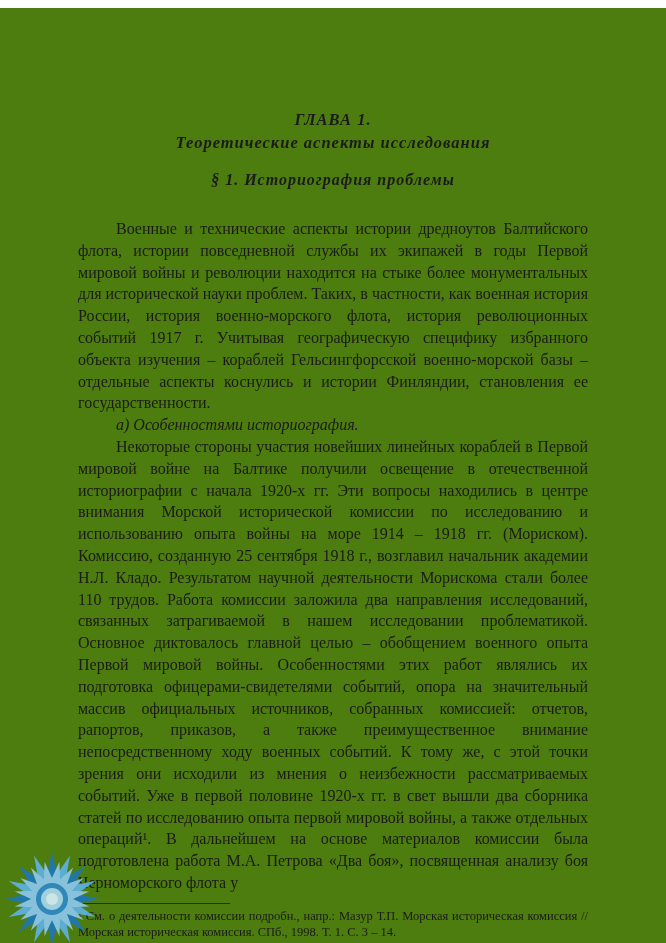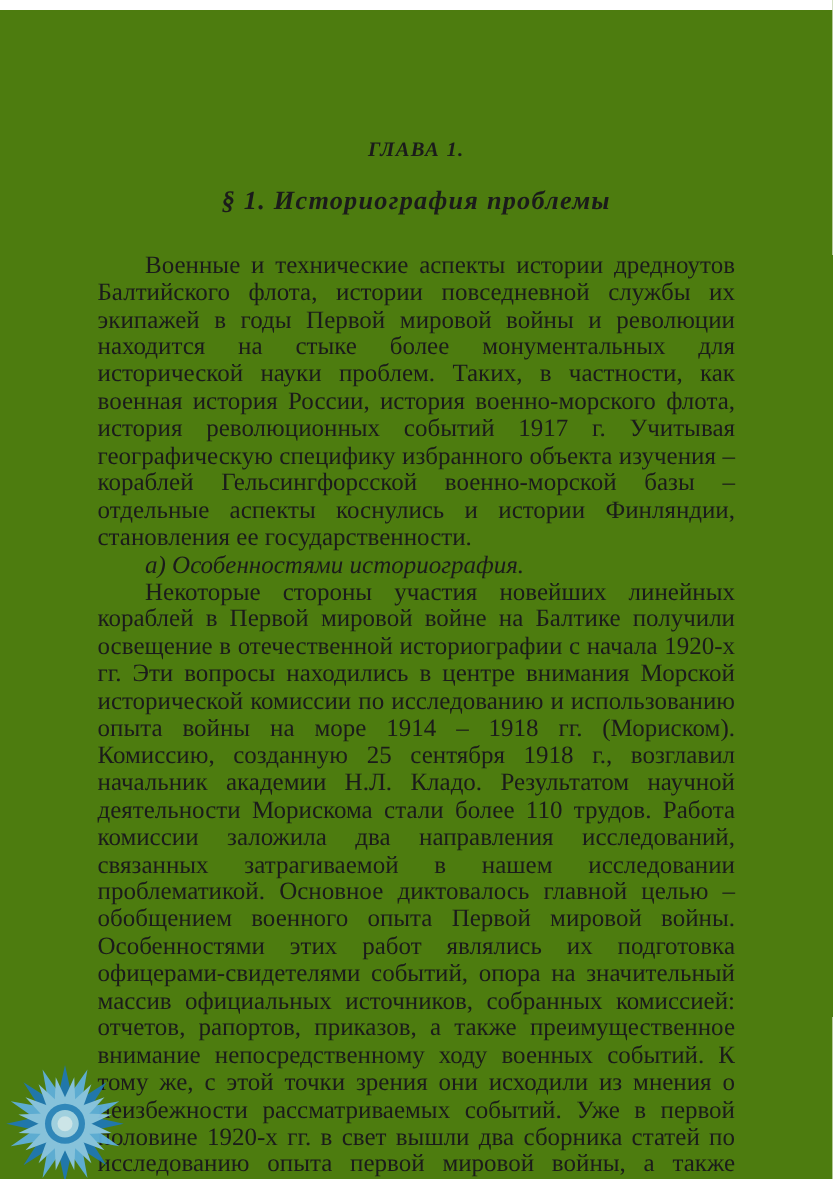--- a/index.html
+++ b/index.html
@@ -22,27 +22,27 @@
     font-weight: bold;
     font-style: italic;
     font-size: 16.5px;
     letter-spacing: 1px;
     line-height: 23px;
   }
   .section-heading {
     text-align: center;
     font-weight: bold;
     font-style: italic;
-    font-size: 21px;
+    font-size: 16px;
     letter-spacing: 1px;
     margin-top: 17px;
     margin-bottom: 29px;
   }
   .body-par {
-    font-size: 20px;
+    font-size: 16px;
     line-height: 21.8px;
     text-align: justify;
     text-indent: 38px;
   }
   .italic-line {
     font-style: italic;
   }
   .footnote-area {
     margin-top: 9px;
   }
@@ -95,20 +95,21 @@
 </style>
 </head>
 <body>
 
 <div class="page">
 
   <div class="content">
 
     <div class="chapter-heading">
       <div>ГЛАВА 1.</div>
+      <div>Теоретические аспекты исследования</div>
     </div>
 
     <div class="section-heading">§ 1. Историография проблемы</div>
 
     <p class="body-par">Военные и технические аспекты истории дредноутов Балтийского флота, истории повседневной службы их экипажей в годы Первой мировой войны и революции находится на стыке более монументальных для исторической науки проблем. Таких, в частности, как военная история России, история военно-морского флота, история революционных событий 1917 г. Учитывая географическую специфику избранного объекта изучения – кораблей Гельсингфорсской военно-морской базы – отдельные аспекты коснулись и истории Финляндии, становления ее государственности.</p>
 
     <p class="body-par italic-line">а) Особенностями историография.</p>
 
     <p class="body-par">Некоторые стороны участия новейших линейных кораблей в Первой мировой войне на Балтике получили освещение в отечественной историографии с начала 1920-х гг. Эти вопросы находились в центре внимания Морской исторической комиссии по исследованию и использованию опыта войны на море 1914 – 1918 гг. (Мориском). Комиссию, созданную 25 сентября 1918 г., возглавил начальник академии Н.Л. Кладо. Результатом научной деятельности Морискома стали более 110 трудов. Работа комиссии заложила два направления исследований, связанных затрагиваемой в нашем исследовании проблематикой. Основное диктовалось главной целью – обобщением военного опыта Первой мировой войны. Особенностями этих работ являлись их подготовка офицерами-свидетелями событий, опора на значительный массив официальных источников, собранных комиссией: отчетов, рапортов, приказов, а также преимущественное внимание непосредственному ходу военных событий. К тому же, с этой точки зрения они исходили из мнения о неизбежности рассматриваемых событий. Уже в первой половине 1920-х гг. в свет вышли два сборника статей по исследованию опыта первой мировой войны, а также отдельных операций¹. В дальнейшем на основе материалов комиссии была подготовлена работа М.А. Петрова «Два боя», посвященная анализу боя Черноморского флота у</p>
 

